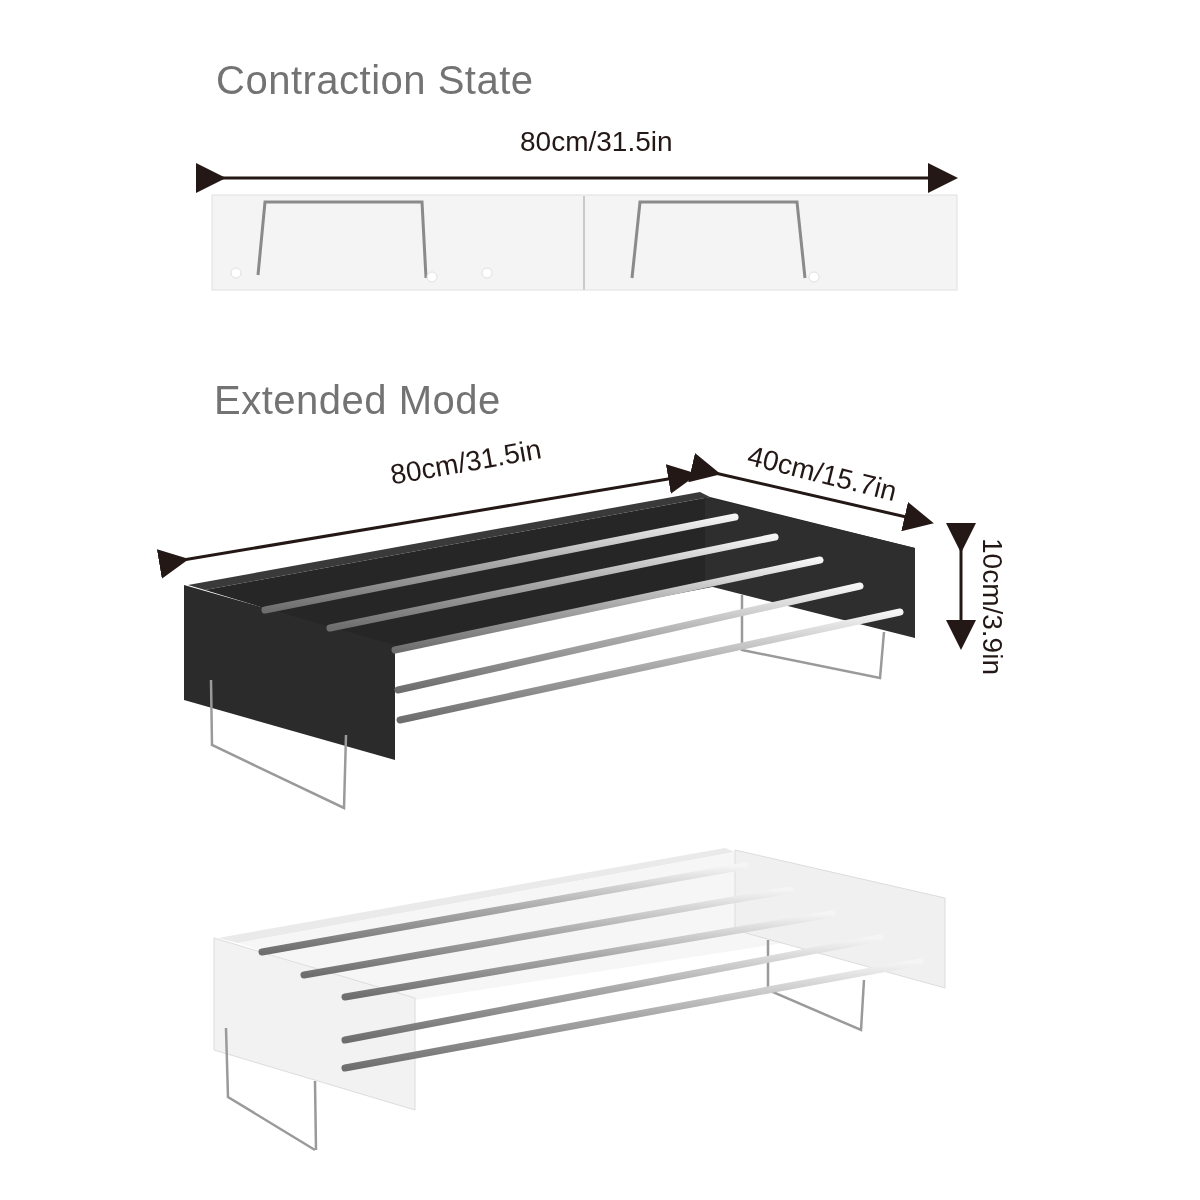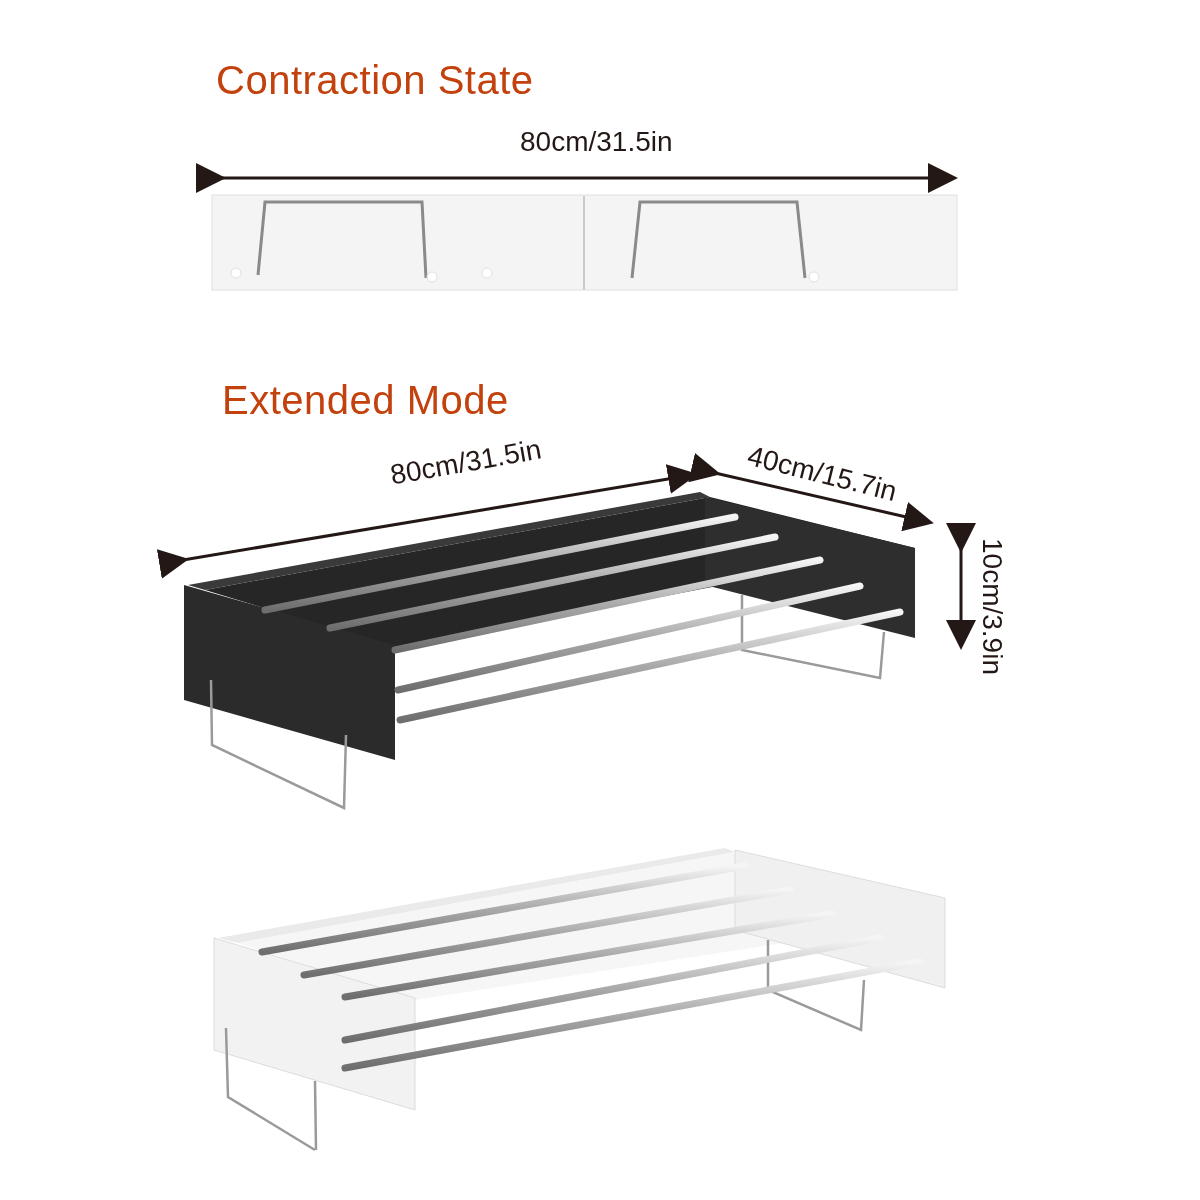--- a/index.html
+++ b/index.html
@@ -1,28 +1,28 @@
 <!DOCTYPE html>
 <html><head>
 <meta charset="utf-8">
 <style>
   html, body { margin:0; padding:0; background:#ffffff; }
   body { width:1200px; height:1200px; position:relative; overflow:hidden;
          font-family:"Liberation Sans", "DejaVu Sans", sans-serif; color:#231815; }
-  .title { position:absolute; font-size:40px; letter-spacing:0.5px; color:#c2410c; }
+  .title { position:absolute; font-size:40px; letter-spacing:0.5px; color:#737373; }
   .dim { position:absolute; font-size:28px; color:#231815; white-space:nowrap; }
   svg { position:absolute; left:0; top:0; }
 </style>
 </head>
 <body>
 
 <div class="title" style="left:216px; top:58px;">Contraction State</div>
 <div class="dim" style="left:520px; top:126px;">80cm/31.5in</div>
 
-<div class="title" style="left:222px; top:378px;text-align:right;">Extended Mode</div>
+<div class="title" style="left:214px; top:378px;text-align:right;">Extended Mode</div>
 <div class="dim" style="left:388px; top:460px; transform:rotate(-10deg); transform-origin:left top;">80cm/31.5in</div>
 <div class="dim" style="left:752px; top:440px; transform:rotate(14deg); transform-origin:left top;">40cm/15.7in</div>
 <div class="dim" style="left:1008px; top:538px; transform:rotate(90deg); transform-origin:left top;">10cm/3.9in</div>
 
 <svg width="1200" height="1200" viewBox="0 0 1200 1200">
   <defs>
     <linearGradient id="steel" x1="0" y1="0" x2="0" y2="1">
       <stop offset="0" stop-color="#f5f5f5"></stop>
       <stop offset="0.5" stop-color="#a9a9a9"></stop>
       <stop offset="1" stop-color="#6e6e6e"></stop>

